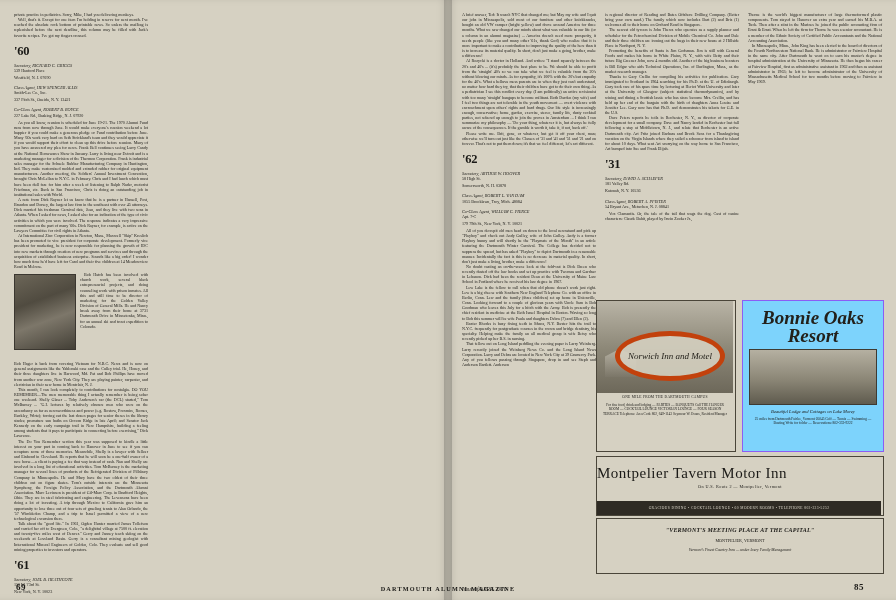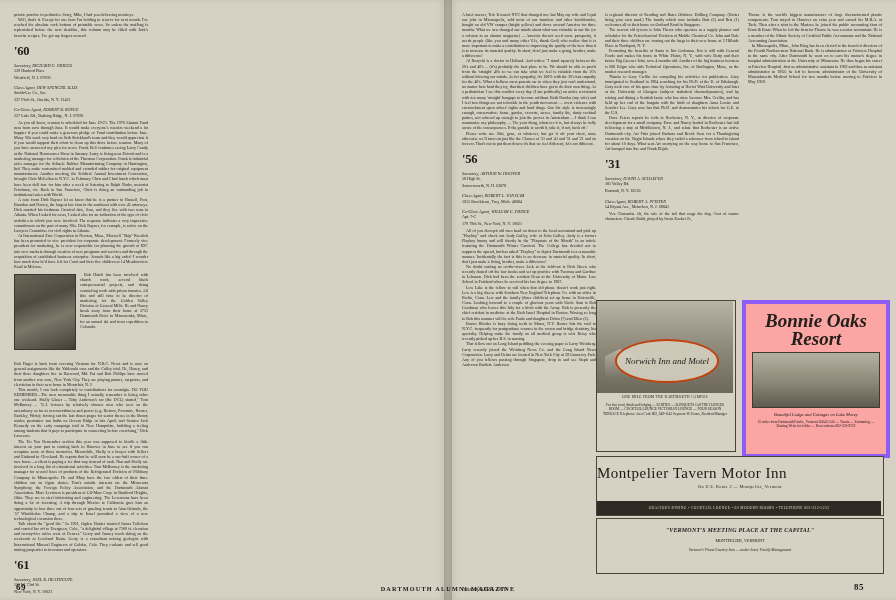--- a/index.html
+++ b/index.html
@@ -83,38 +83,38 @@
     position:absolute;left:0;top:0;width:136px;height:92px;
     background:linear-gradient(180deg,#b9b4a6 0%,#8e8979 50%,#6d685a 100%);
   }
   .ad-norwich .campus:after{
     content:"";position:absolute;left:8px;top:42px;width:120px;height:34px;
     background:linear-gradient(180deg,#cfcabd,#7c7769);
     clip-path:polygon(0 40%,12% 18%,26% 40%,26% 100%,0 100%);
     opacity:.8;
   }
   .ad-norwich .oval{
-    position:absolute;left:18px;top:38px;width:100px;height:40px;
-    border:2px solid #c2410c;border-radius:50%;
+    position:absolute;left:18px;top:30px;width:100px;height:40px;
+    border:5px solid #c2410c;border-radius:50%;
     background:rgba(214,209,194,.88);
     display:flex;align-items:center;justify-content:center;
     text-align:center;font-family:"Liberation Serif",serif;
     font-size:9px;line-height:9px;font-style:italic;color:#23201a;
   }
   .ad-norwich .capline{
     position:absolute;left:0;top:94px;width:136px;text-align:center;
     font-size:3.6px;letter-spacing:.3px;
   }
   .ad-norwich .body{
     position:absolute;left:5px;top:102px;width:126px;
     font-size:3.5px;line-height:4.3px;text-align:center;
   }
   .ad-bonnie{
     position:absolute;left:146px;top:0;width:140px;height:150px;
-    background:#fca5a5;border:4px solid #8b5cf6;overflow:hidden;
+    background:#7dd3fc;border:1px solid #8b5cf6;overflow:hidden;
   }
   .ad-bonnie .title{
     margin-top:8px;text-align:center;
     font-family:"Liberation Serif",serif;
     font-size:19px;line-height:18px;font-weight:bold;font-style:italic;
     color:#23201a;
   }
   .ad-bonnie .scene{
     margin:4px 6px 0 6px;height:54px;
     background:linear-gradient(180deg,#b5b0a1 0%,#8b8676 55%,#5f5b4e 100%);
@@ -217,21 +217,21 @@
     </div>
   </div>
 
   <div class="cols right">
 
     <div class="col">
       <p class="noind">A brief answer, Ted: It wasn't NYC that changed me; but May my wife and I quit our jobs in Minneapolis, sold most of our furniture and other knickknacks, bought an old VW camper (bright yellow) and drove around America for three months. What we saw changed our minds about what was valuable in our life (or a column in an alumni magazine) ... America doesn't need more prosperity, it needs people (like you and many other '61s, thank God) who realize that it is more important to make a contribution to improving the quality of the here than it is to increase its material quality. In short, don't just make a going, brother, make a difference!</p>
       <p>Al Rozycki is a doctor in Holland. And writes: "I stand squarely between the 20's and 40's ... (it's) probably the best place to be. We should be able to profit from the 'straight' 40's so we can take what we feel is valuable from the 20's without blowing our minds. As for sympathy, it's 100% with the 20's but empathy for the 40's. What a helluva mess parents are in when they just can't understand, no matter how hard they try, that their children have got to do their own thing. As a pediatrician I see this conflict every day. (I am politically) an active revisionist with too many 'straight' hangups to become militant. Both Darden (my wife) and I feel two things are not tolerable in the youth movement — overt violence with encroachment upon others' rights and hard drugs. Our life style is increasingly enough, conservative; home, garden, exercise, stereo, family life, dusty cocktail parties, not sobered up enough to join the proves in Amsterdam ... I think I can summarize my philosophy — 'Do your thing, whatever it is, but always be fully aware of the consequences. If the gamble is worth it, take it, if not, back off.'</p>
       <p>Please write me. Brit, gone, or whatever, but get it off your chest, man; otherwise we'll turn out just like the Classes of '31 and '41 and '51 and '21 and on forever. That's not to put them down; it's that we feel different, let's act different.</p>
 
-      <div class="classhead">'56</div>
+      <div class="classhead">'62</div>
       <p class="sechead">Secretary, ARTHUR W. HOOVER</p>
       <p class="secaddr">58 High St.</p>
       <p class="secaddr">Somersworth, N. H. 03878</p>
       <p class="sechead">Class Agent, ROBERT L. VAN DAM</p>
       <p class="secaddr">1055 Brooklawn, Troy, Mich. 48084</p>
       <p class="sechead">Co-Class Agent, WILLIAM C. PIERCE</p>
       <p class="secaddr">Apt. 7-C</p>
       <p class="secaddr">179 79th St., New York, N. Y. 10021</p>
 
       <p>All of you decrepit old men head on down to the local newsstand and pick up "Playboy" and check out Andy Gulley, wife of John Gulley. Andy is a former Playboy bunny and will shortly be the "Playmate of the Month" in an article featuring the Dartmouth Winter Carnival. The College has decided not to suppress the spread, but has asked "Playboy" to depict Dartmouth in a reasonable manner. Incidentally the fact is this is no decrease in material quality. In short, don't just make a living, brother, make a difference!</p>

